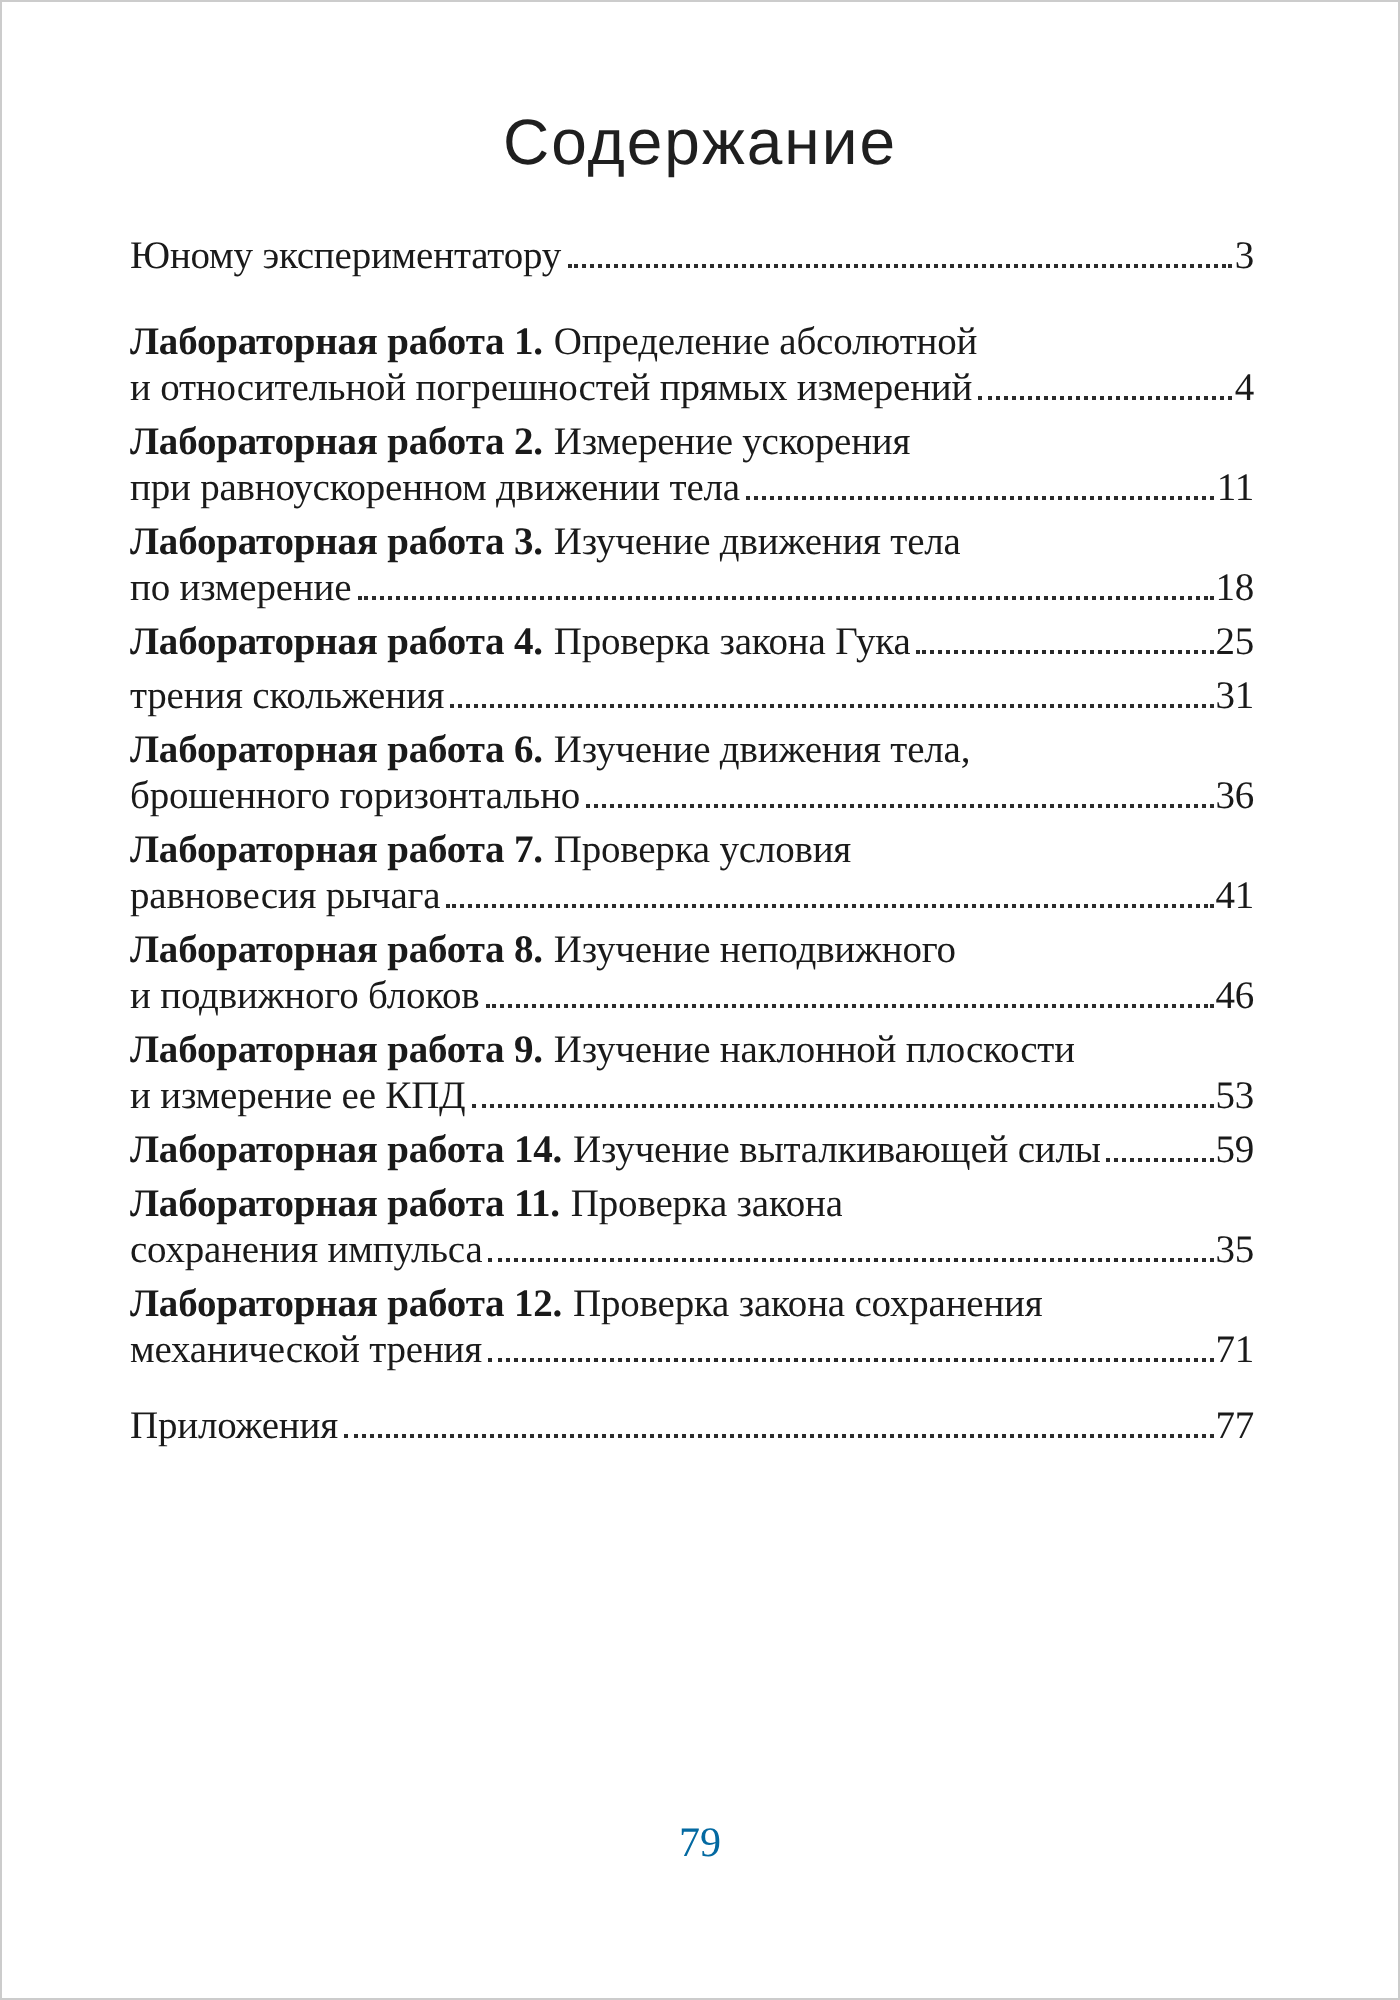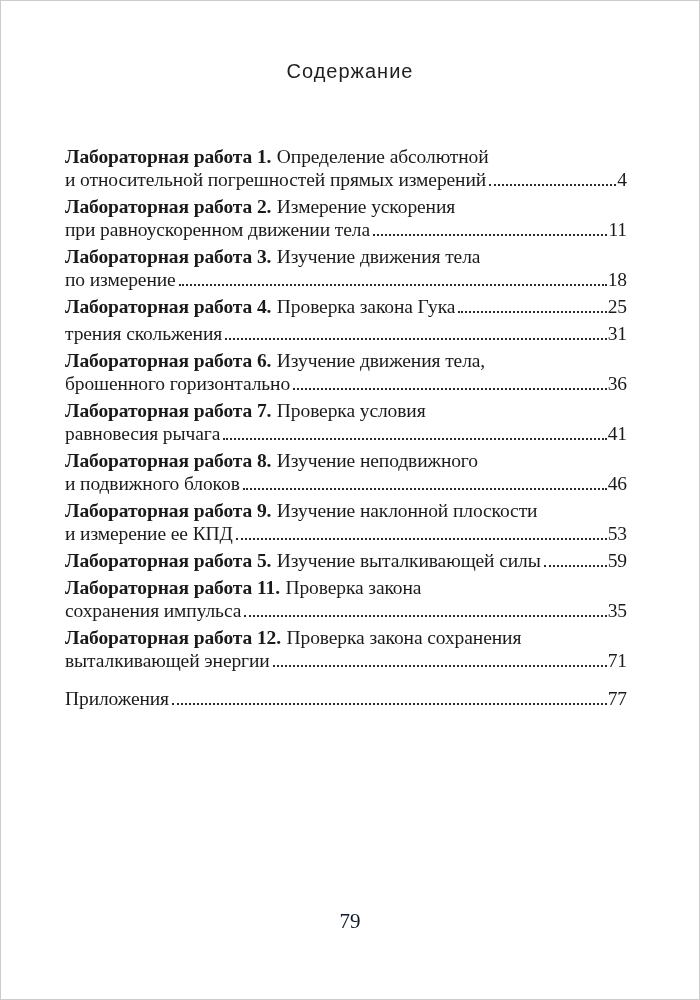--- a/index.html
+++ b/index.html
@@ -18,34 +18,34 @@
     color: #1a1a1a;
   }
   .page-title {
     margin: 0;
     padding-top: 56px;
     height: 30px;
     line-height: 30px;
     text-align: center;
     font-family: "Liberation Sans", "DejaVu Sans", sans-serif;
     font-weight: 400;
-    font-size: 20px;
+    font-size: 32px;
     letter-spacing: 1px;
     color: #1f1f1f;
   }
   .toc {
     padding: 27px 73px 0 65px; 
   }
   .entry {
     margin-top: 4px;
     font-size: 19.5px;
     line-height: 23px;
     letter-spacing: -0.1px;
   }
-  .entry.gap-lab { margin-top: 32px; }
+  .entry.gap-lab { margin-top: 20px; }
   .entry.gap-appendix { margin-top: 15px; }
   .row {
     display: flex;
     align-items: baseline;
     white-space: nowrap;
   }
   .row .txt { flex: 0 1 auto; overflow: hidden; }
   .lbl { font-weight: 700; }
   .lbl:empty { display: none; }
   .lbl { margin-right: 0.28em; }
@@ -58,31 +58,38 @@
   }
   .pagenum { flex: 0 0 auto; }
   .folio {
     position: absolute;
     left: 0;
     top: 908px;
     width: 100%;
     text-align: center;
     font-size: 21px;
     line-height: 26px;
-    color: #0f172a;
+    color: #0369a1;
   }
 </style>
 </head>
 <body>
 
 <div class="page">
 
   <h1 class="page-title">Содержание</h1>
 
   <div class="toc" id="toc">
+      <div class="entry">
+    <div class="row">
+      <span class="txt"><span class="t1">Юному экспериментатору</span></span>
+    <span class="leader"></span>
+          <span class="pagenum">3</span>
+        </div>
+  </div>
       <div class="entry gap-lab">
     <div class="row">
       <span class="txt"><b class="lbl">Лабораторная работа 1.</b><span class="t1">Определение абсолютной</span></span>
     </div>
   <div class="row">
           <span class="txt">и относительной погрешностей прямых измерений</span>
           <span class="leader"></span>
           <span class="pagenum">4</span>
         </div>
       </div>
@@ -155,41 +162,41 @@
       <span class="txt"><b class="lbl">Лабораторная работа 9.</b><span class="t1">Изучение наклонной плоскости</span></span>
     </div>
   <div class="row">
           <span class="txt">и измерение ее КПД</span>
           <span class="leader"></span>
           <span class="pagenum">53</span>
         </div>
       </div>
       <div class="entry">
     <div class="row">
-      <span class="txt"><b class="lbl">Лабораторная работа 5.</b><span class="t1">Изучение выталкивающей силы</span></span>
+      <span class="txt"><b class="lbl">Лабораторная работа 14.</b><span class="t1">Изучение выталкивающей силы</span></span>
     <span class="leader"></span>
           <span class="pagenum">59</span>
         </div>
   </div>
       <div class="entry">
     <div class="row">
       <span class="txt"><b class="lbl">Лабораторная работа 11.</b><span class="t1">Проверка закона</span></span>
     </div>
   <div class="row">
           <span class="txt">сохранения импульса</span>
           <span class="leader"></span>
           <span class="pagenum">35</span>
         </div>
       </div>
       <div class="entry">
     <div class="row">
       <span class="txt"><b class="lbl">Лабораторная работа 12.</b><span class="t1">Проверка закона сохранения</span></span>
     </div>
   <div class="row">
-          <span class="txt">выталкивающей энергии</span>
+          <span class="txt">механической трения</span>
           <span class="leader"></span>
           <span class="pagenum">71</span>
         </div>
       </div>
       <div class="entry gap-appendix">
     <div class="row">
       <span class="txt"><span class="t1">Приложения</span></span>
     <span class="leader"></span>
           <span class="pagenum">77</span>
         </div>

